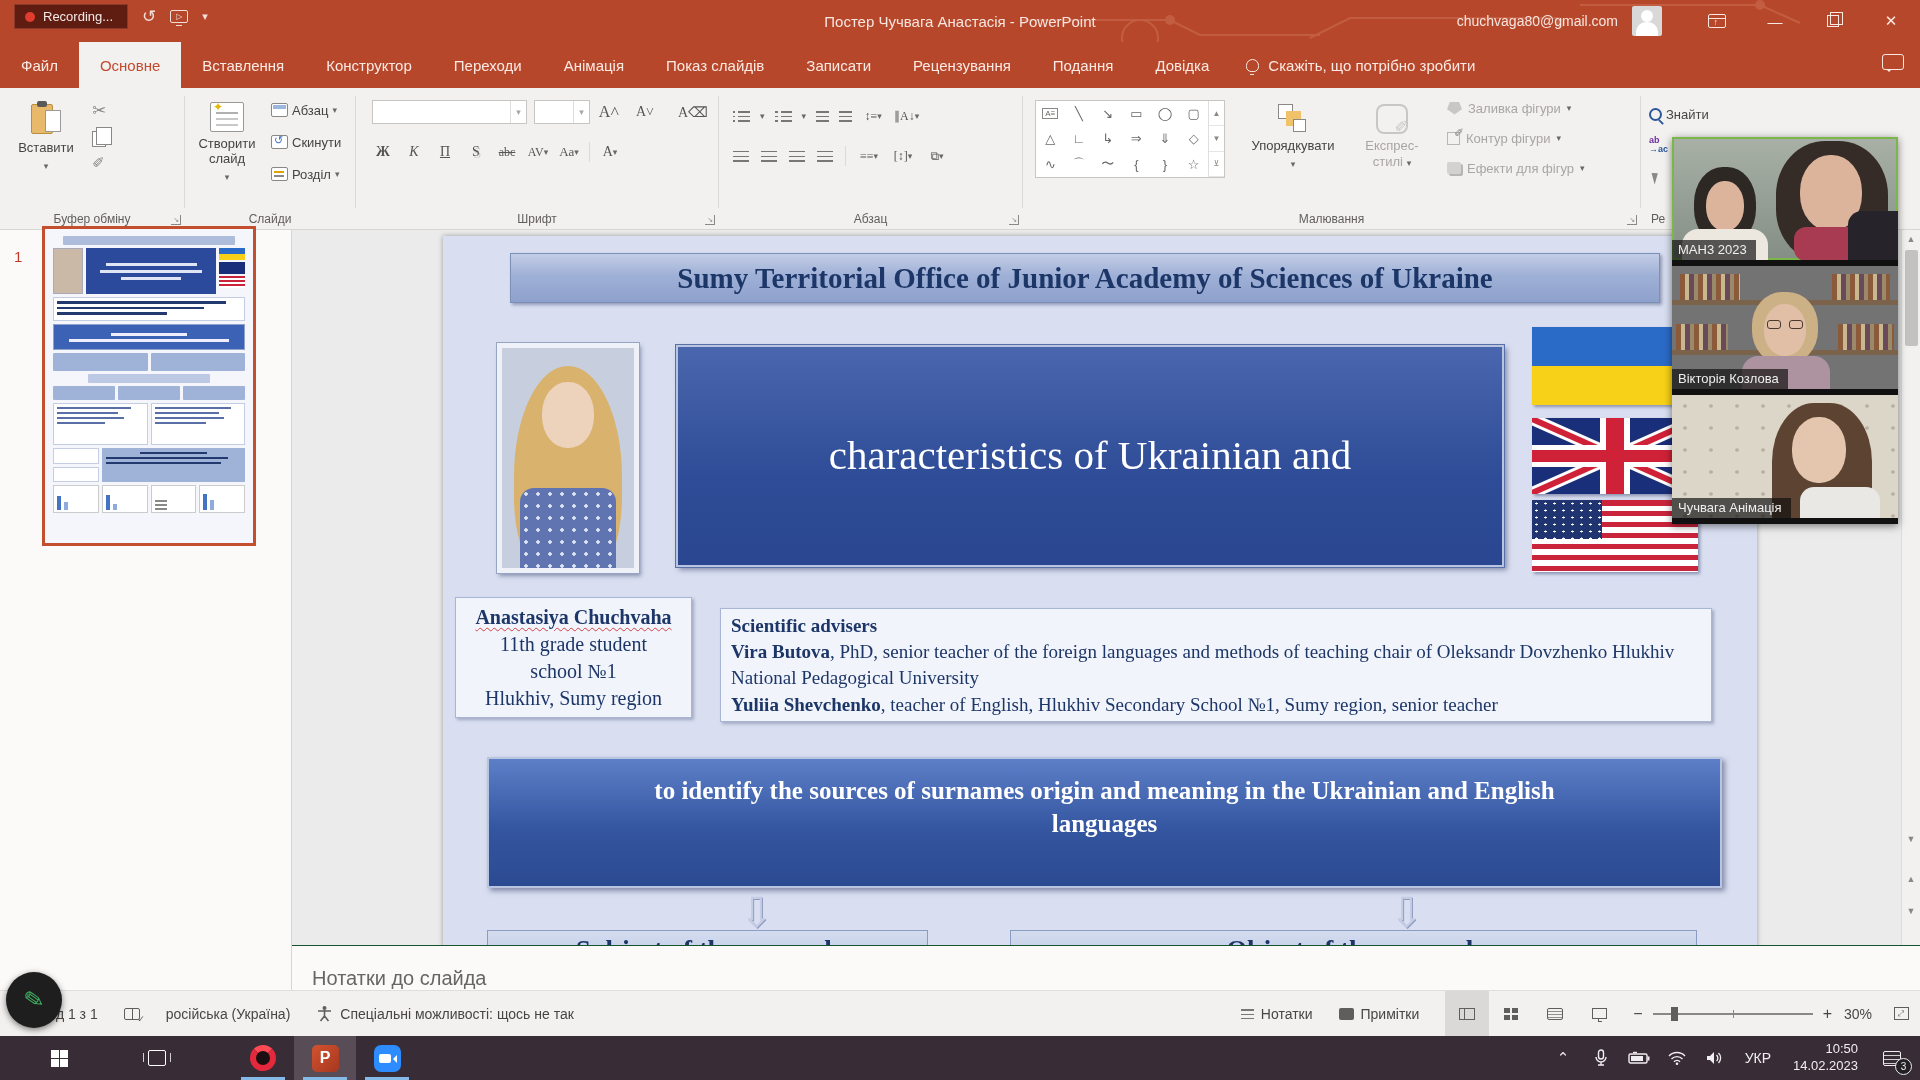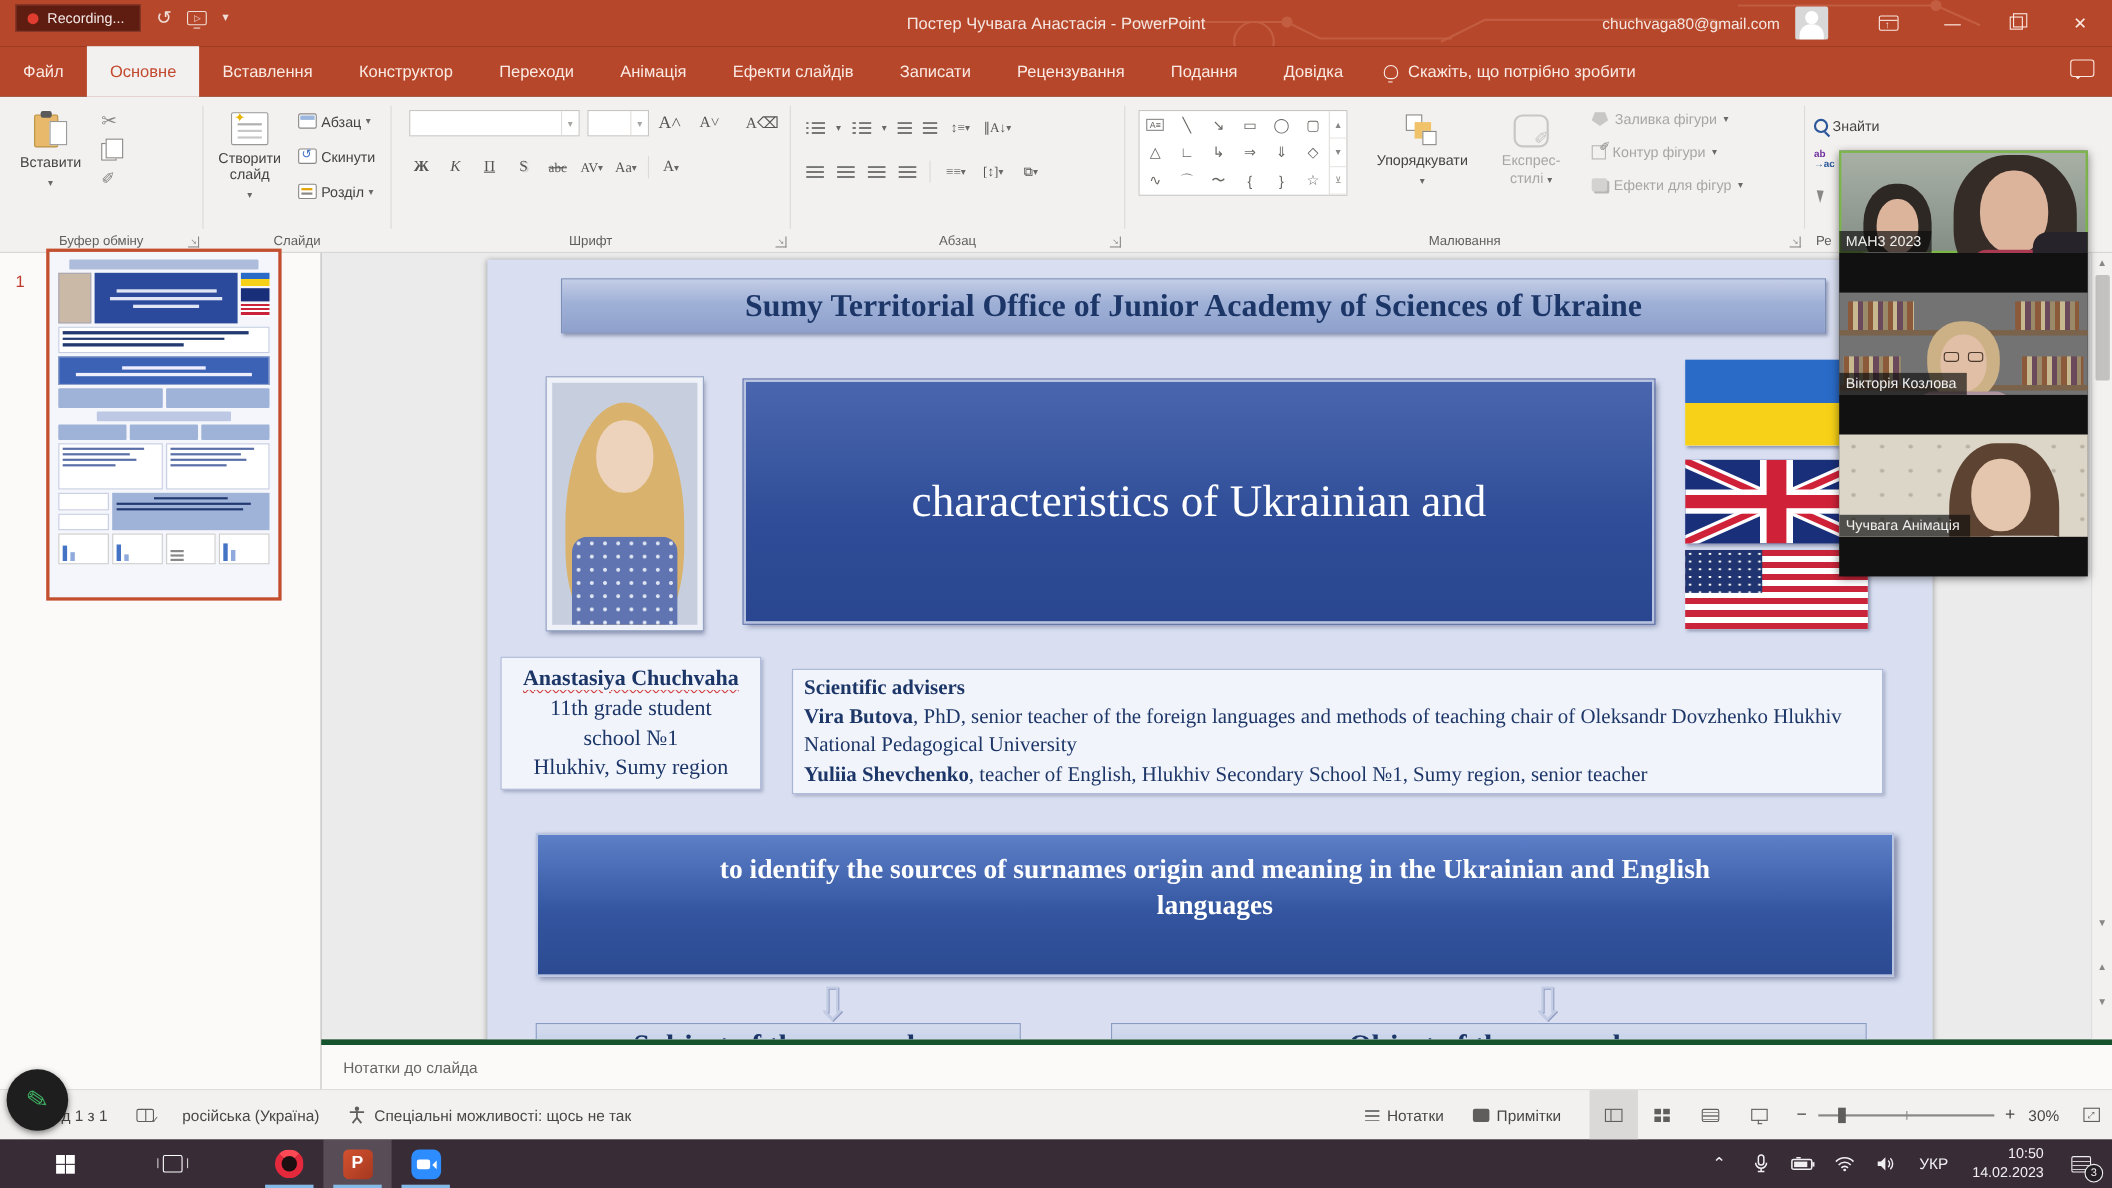--- a/index.html
+++ b/index.html
@@ -142,21 +142,21 @@
   .subobj { position:absolute; top:694px; height:60px; background:linear-gradient(180deg,#d4dcef,#a9bada); border:1px solid #8b9cc4; text-align:center; font-weight:bold; font-size:27px; color:#1c3668; padding-top:4px; }
 
   
   .vsb { position:absolute; left:1901px; top:230px; width:19px; height:715px; background:#f2f1f0; border-left:1px solid #ddd; font-size:9px; color:#8a8886; }
   .vsb div { display:flex; align-items:center; justify-content:center; }
   .vsb .btn { height:18px; }
   .vsb .thumbbar { position:absolute; left:3px; top:20px; width:13px; height:96px; background:#c4c2c0; border-radius:2px; }
   .vsb .bot { position:absolute; left:0; right:0; }
 
   
-  .notesbar { position:absolute; left:292px; top:945px; width:1628px; height:45px; background:#fbfaf9; border-top:5px solid #14532d; display:flex; align-items:center; padding-left:20px; font-size:14px; color:#666; }
+  .notesbar { position:absolute; left:292px; top:945px; width:1628px; height:45px; background:#fbfaf9; border-top:1px solid #14532d; display:flex; align-items:flex-end; padding-left:20px; font-size:20px; color:#666; }
   .statusbar { position:absolute; left:0; top:990px; width:1920px; height:46px; background:#f3f1f0; border-top:1px solid #e0deda; display:flex; align-items:center; font-size:14px; color:#484644; }
   .sb-item { display:flex; align-items:center; gap:7px; margin-right:26px; white-space:nowrap; }
   .ic-book { width:16px; height:12px; border:1.3px solid #605e5c; border-radius:2px; position:relative; }
   .ic-book:before{content:""; position:absolute; left:7px; top:0; height:10px; border-left:1.3px solid #605e5c;}
   .ic-book:after{content:"✓"; position:absolute; right:-6px; bottom:-5px; font-size:9px; color:#605e5c;}
   .ic-access { font-size:15px; color:#605e5c; }
   .sb-right { margin-left:auto; display:flex; align-items:center; height:100%; }
   .viewbtn { width:44px; height:100%; display:flex; align-items:center; justify-content:center; color:#605e5c; }
   .viewbtn.active { background:#dbd9d7; }
   .ic-normalv { width:16px; height:12px; border:1.3px solid #605e5c; position:relative; }
@@ -192,21 +192,21 @@
   .tray { margin-left:auto; display:flex; align-items:center; gap:2px; padding-right:6px; }
   .tray-ic { width:36px; height:44px; display:flex; align-items:center; justify-content:center; font-size:15px; }
   .tray svg { display:block; }
   .clock { text-align:right; font-size:13px; line-height:1.3; padding:0 10px; }
   .notif { position:relative; width:44px; height:44px; display:flex; align-items:center; justify-content:center; }
   .ic-notif { width:18px; height:15px; border:1.5px solid #f0eef0; border-radius:2px; background:repeating-linear-gradient(to bottom,transparent 0 3px,#cfcfcf 3px 4px); }
   .notif .badge { position:absolute; right:2px; bottom:5px; width:17px; height:17px; border-radius:50%; background:#241f24; border:1.3px solid #eee; font-size:10px; display:flex; align-items:center; justify-content:center; }
 
   
   .zoompanel { position:absolute; left:1672px; top:137px; width:226px; height:387px; background:#111; box-shadow:0 2px 8px rgba(0,0,0,.5); }
-  .vid { position:absolute; left:0; width:226px; height:93px; overflow:hidden; }
+  .vid { position:absolute; left:0; width:226px; height:123px; overflow:hidden; }
   .vid .nametag { position:absolute; left:0; bottom:0; background:rgba(15,15,15,.68); color:#efefef; font-size:13px; padding:2px 9px 3px 6px; }
   .vid.speaking { outline:2.5px solid #7ab648; outline-offset:-2.5px; z-index:3; }
   .person { position:absolute; }
   .person .hair,.person .face,.person .torso,.person .scarf { position:absolute; }
   .v1 { background:linear-gradient(180deg,#a9b1a7,#848e84); }
   .v2 { background:#737373; }
   .v2 .shelf { position:absolute; left:0; width:100%; height:5px; background:#7b624a; }
   .v2 .books { position:absolute; height:26px; background:repeating-linear-gradient(90deg,#8a5a3a 0 5px,#c8b890 5px 9px,#6a4a5a 9px 14px,#9a8a6a 14px 18px); }
   .v3 { background:#dcd6c9; background-image:radial-gradient(#b9b1a2 1.5px,transparent 2.5px); background-size:26px 22px; }
 
@@ -256,21 +256,21 @@
   </div>
 </div>
 
 <div class="tabsrow">
   <div class="tab">Файл</div>
   <div class="tab active">Основне</div>
   <div class="tab">Вставлення</div>
   <div class="tab">Конструктор</div>
   <div class="tab">Переходи</div>
   <div class="tab">Анімація</div>
-  <div class="tab">Ефекти слайдів</div>
+  <div class="tab">Показ слайдів</div>
   <div class="tab">Записати</div>
   <div class="tab">Рецензування</div>
   <div class="tab">Подання</div>
   <div class="tab">Довідка</div>
   <div class="tellme">
     <span class="bulb"></span>
     <span>Скажіть, що потрібно зробити</span>
   </div>
   <div class="tabs-comment"></div>
 </div>

